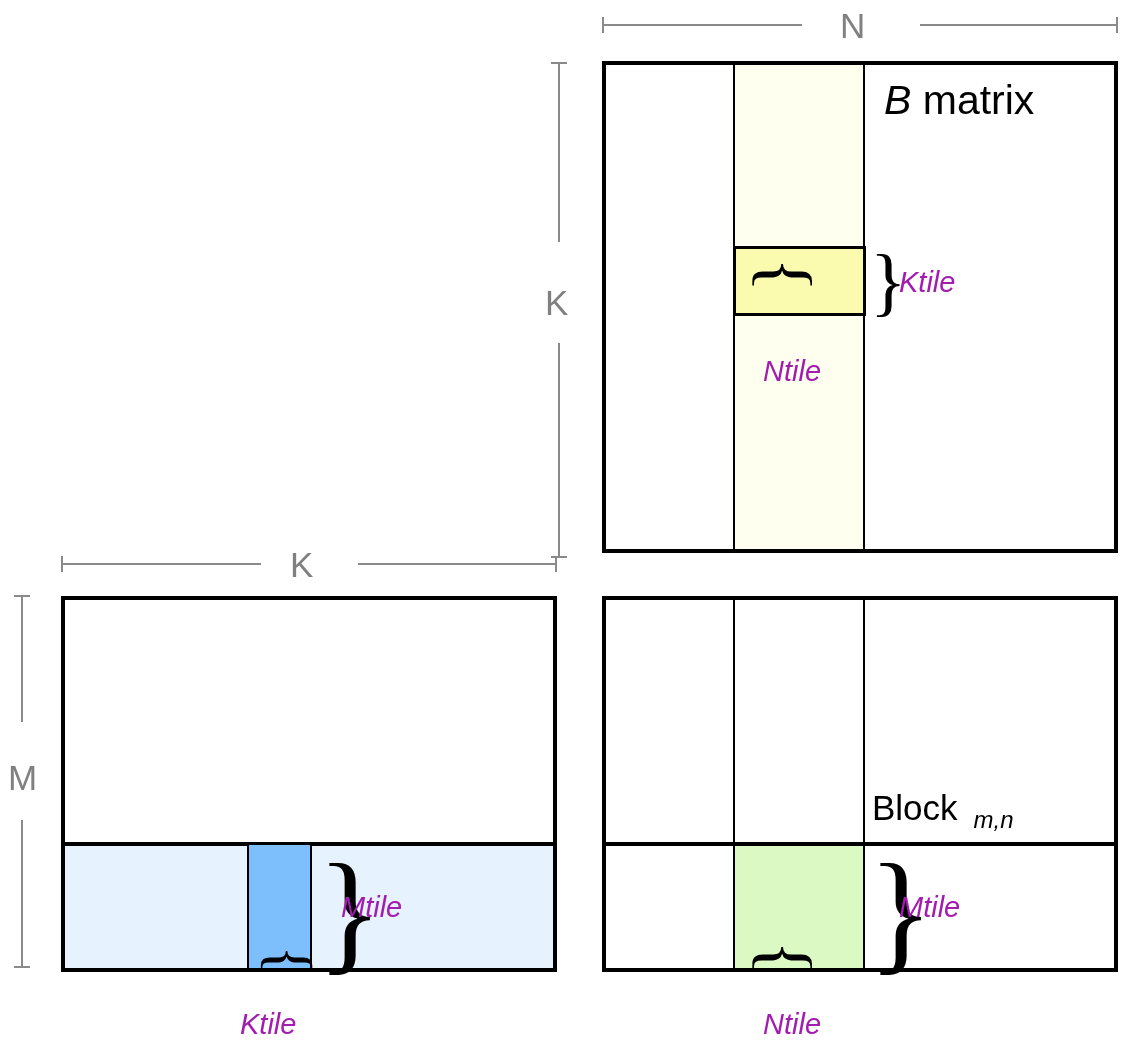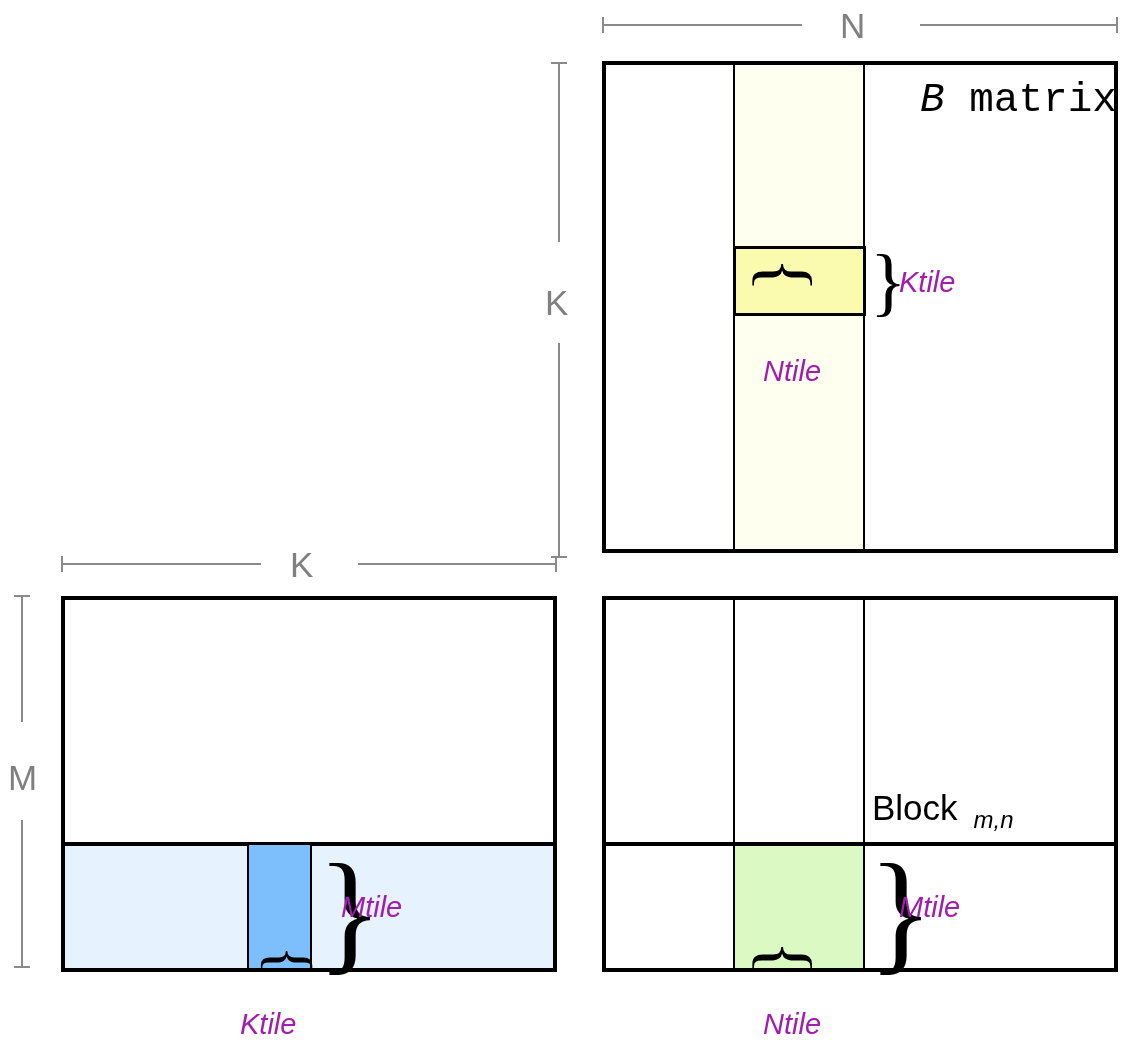--- a/index.html
+++ b/index.html
@@ -148,21 +148,21 @@
   </div>
 
   <div class="fill" style="left:735px; top:65px; width:129px; height:484px; background:#fffff0;"></div>
 
   <div class="vline" style="left:733px; top:65px; height:484px;"></div>
   <div class="vline" style="left:863px; top:65px; height:484px;"></div>
 
   <div class="fill" style="left:735px; top:248px; width:129px; height:66px; background:#fbfbb0;"></div>
   <div class="tile-outline" style="left:733px; top:246px; width:133px; height:70px;"></div>
 
-  <div class="matrix-title" style="left:920px; top:80px;font-family:Liberation Mono, monospace;">
+  <div class="matrix-title" style="left:884px; top:80px;">
     <span class="sym">B</span>&nbsp;<span>matrix</span>
   </div>
 
   <div class="brace-v" style="left:870px; top:243px; font-size:76px;">}</div>
   <div class="tile-label" style="left:899px; top:268px;">Ktile</div>
 
   <div class="brace-h" style="left:742px; top:292px; font-size:72px; transform:rotate(-90deg); transform-origin:left top;">}</div>
   <div class="tile-label" style="left:763px; top:357px;">Ntile</div>
 
   <div>

